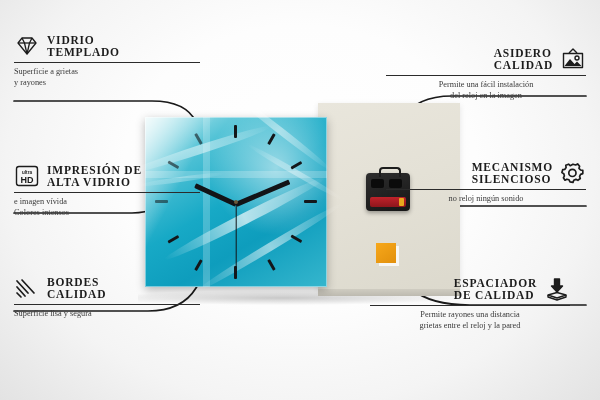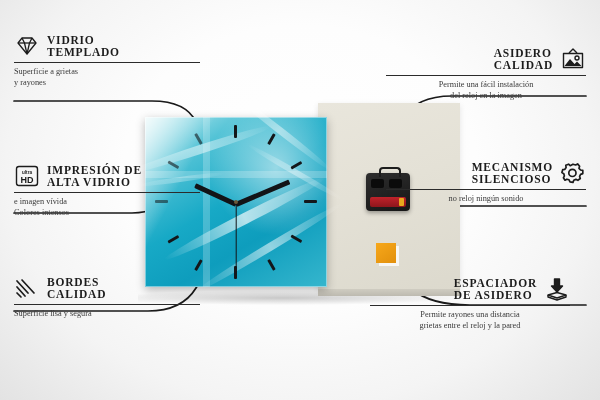--- a/index.html
+++ b/index.html
@@ -261,21 +261,21 @@
     <div class="head">
       <svg class="ico" viewBox="0 0 26 24">
         <g fill="none" stroke="#1c1c1c" stroke-width="1.4" stroke-linejoin="round">
           <path d="M10.5 2 L15.5 2 L15.5 9 L18.5 9 L13 15 L7.5 9 L10.5 9 Z" fill="#1c1c1c"></path>
           <path d="M13 15.5 L22 18 L13 21 L4 18 Z"></path>
           <path d="M4 18 L4 20 L13 23 L22 20 L22 18"></path>
         </g>
       </svg>
       <div class="titles">
         <div class="t-line">ESPACIADOR</div>
-        <div class="t-line">DE ASIDERO</div>
+        <div class="t-line">DE CALIDAD</div>
       </div>
     </div>
     <div class="rule" style="width:200px;"></div>
     <div class="desc">Permite rayones una distancia</div>
     <div class="desc">grietas entre el reloj y la pared</div>
   </div>
 
 </div>
 
 </body></html>

